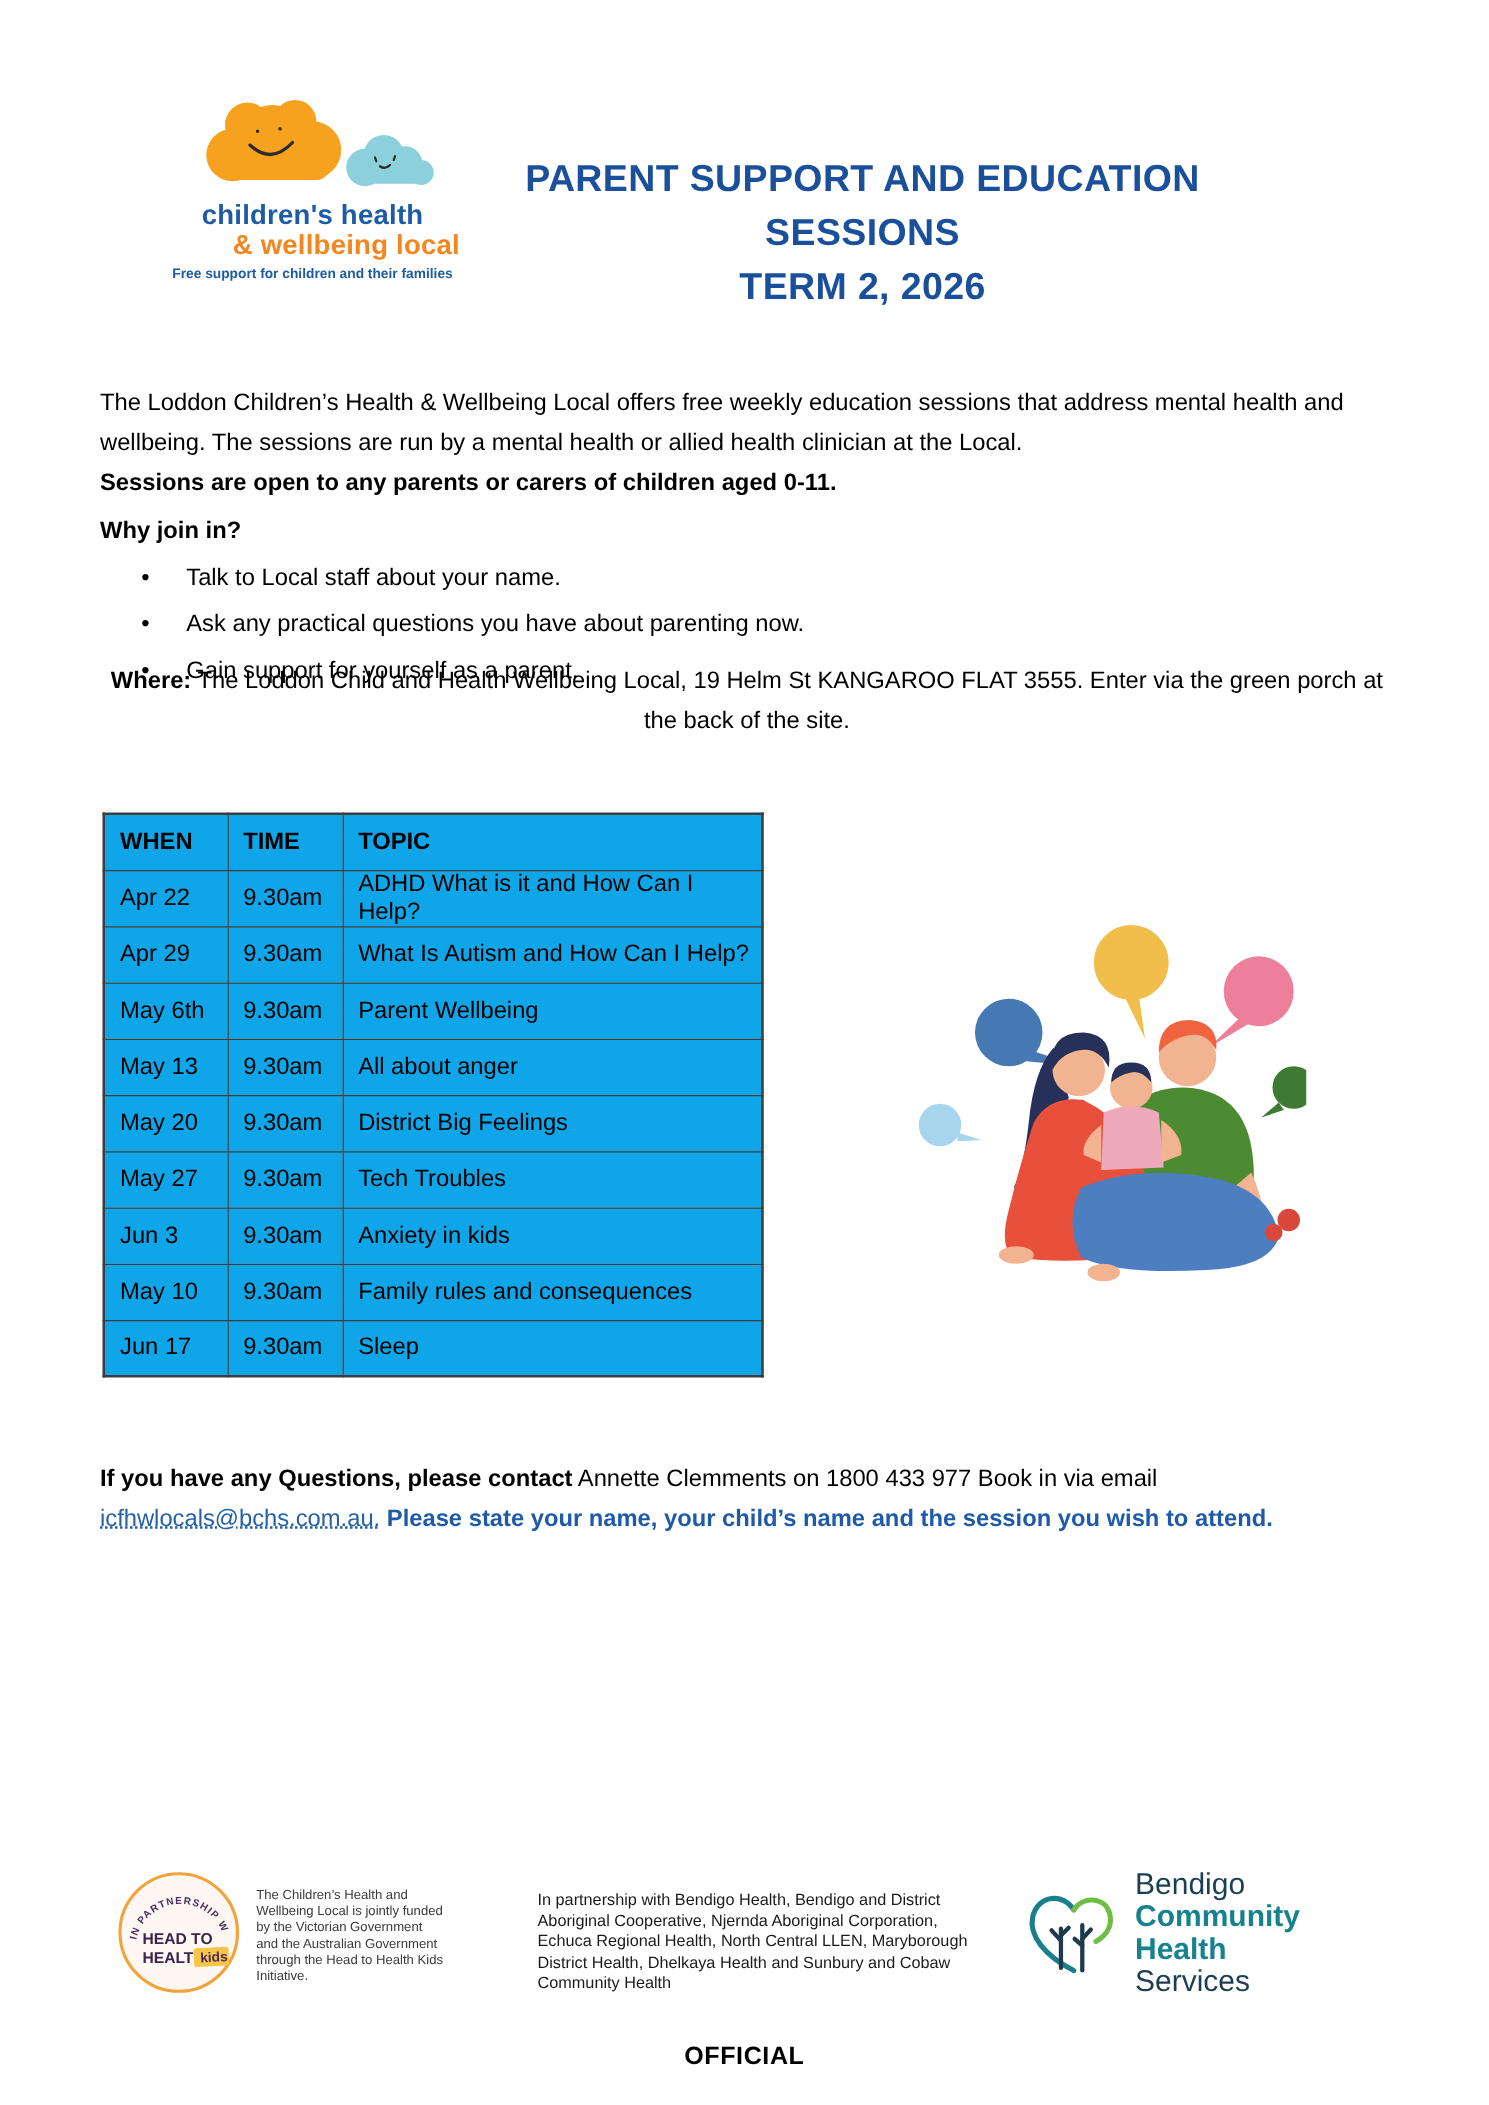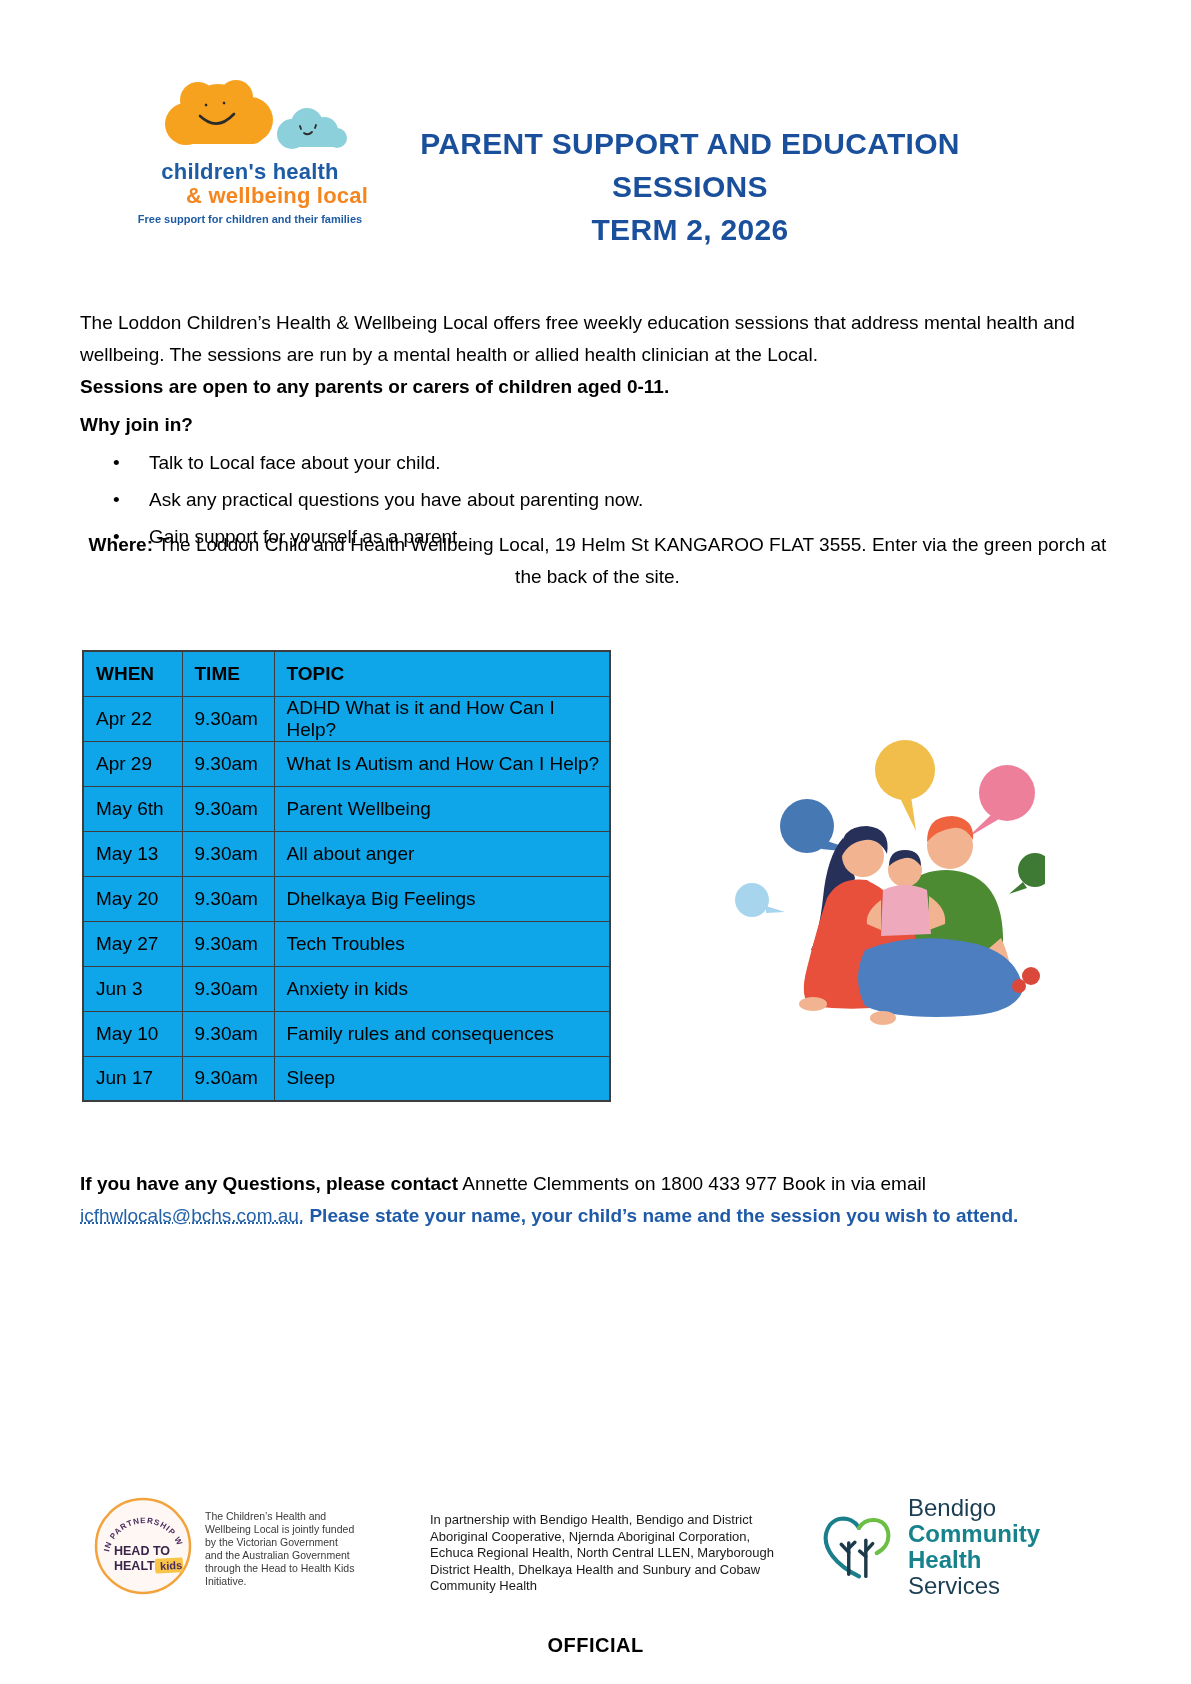--- a/index.html
+++ b/index.html
@@ -126,21 +126,21 @@
     <div>PARENT SUPPORT AND EDUCATION</div>
     <div>SESSIONS</div>
     <div>TERM 2, 2026</div>
   </div>
 
   <p class="bodytext intro-paragraph">The Loddon Children’s Health &amp; Wellbeing Local offers free weekly education sessions that address mental health and wellbeing. The sessions are run by a mental health or allied health clinician at the Local.</p>
   <p class="bodytext open-line">Sessions are open to any parents or carers of children aged 0-11.</p>
   <p class="bodytext why-heading">Why join in?</p>
 
   <div class="bodytext bullet-row" style="top:447px">
-    <span class="dot">•</span><span>Talk to Local face about your child.</span>
+    <span class="dot">•</span><span>Talk to Local staff about your name.</span>
   </div>
   <div class="bodytext bullet-row" style="top:484px">
     <span class="dot">•</span><span>Ask any practical questions you have about parenting now.</span>
   </div>
   <div class="bodytext bullet-row" style="top:521px">
     <span class="dot">•</span><span>Gain support for yourself as a parent.</span>
   </div>
 
   <p class="bodytext where-paragraph">
     <span class="lbl">Where:</span><span> The Loddon Child and Health Wellbeing Local, 19 Helm St KANGAROO FLAT 3555. Enter via the green porch at the back of the site.</span>
@@ -175,21 +175,21 @@
       <td>Parent Wellbeing</td>
     </tr>
     <tr>
       <td>May 13</td>
       <td>9.30am</td>
       <td>All about anger</td>
     </tr>
     <tr>
       <td>May 20</td>
       <td>9.30am</td>
-      <td>Dhelkaya Big Feelings</td>
+      <td>District Big Feelings</td>
     </tr>
     <tr>
       <td>May 27</td>
       <td>9.30am</td>
       <td>Tech Troubles</td>
     </tr>
     <tr>
       <td>Jun 3</td>
       <td>9.30am</td>
       <td>Anxiety in kids</td>

